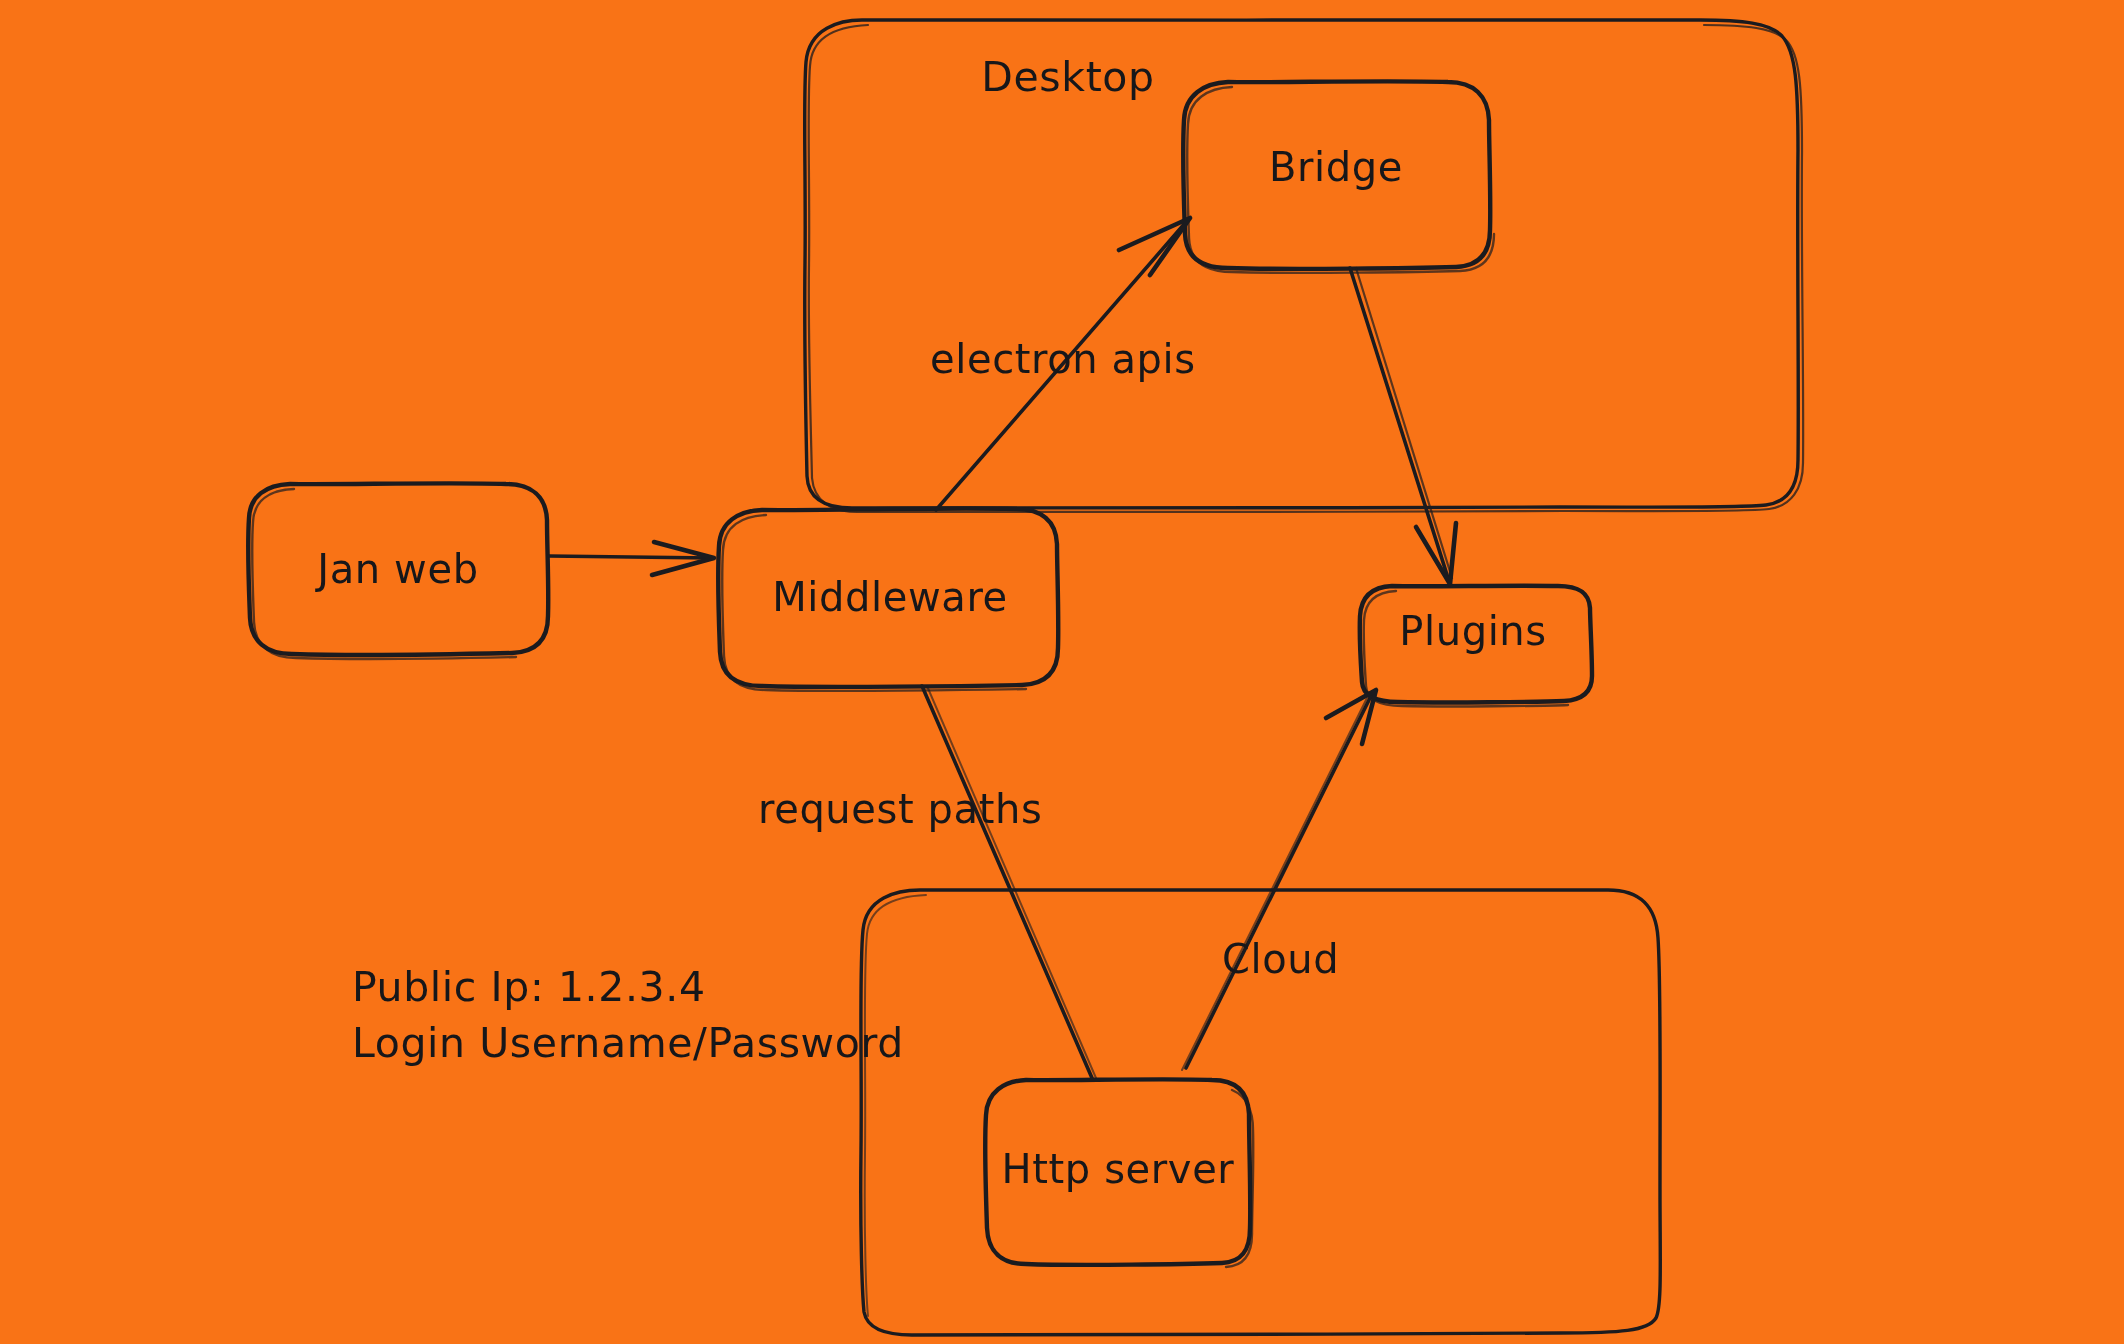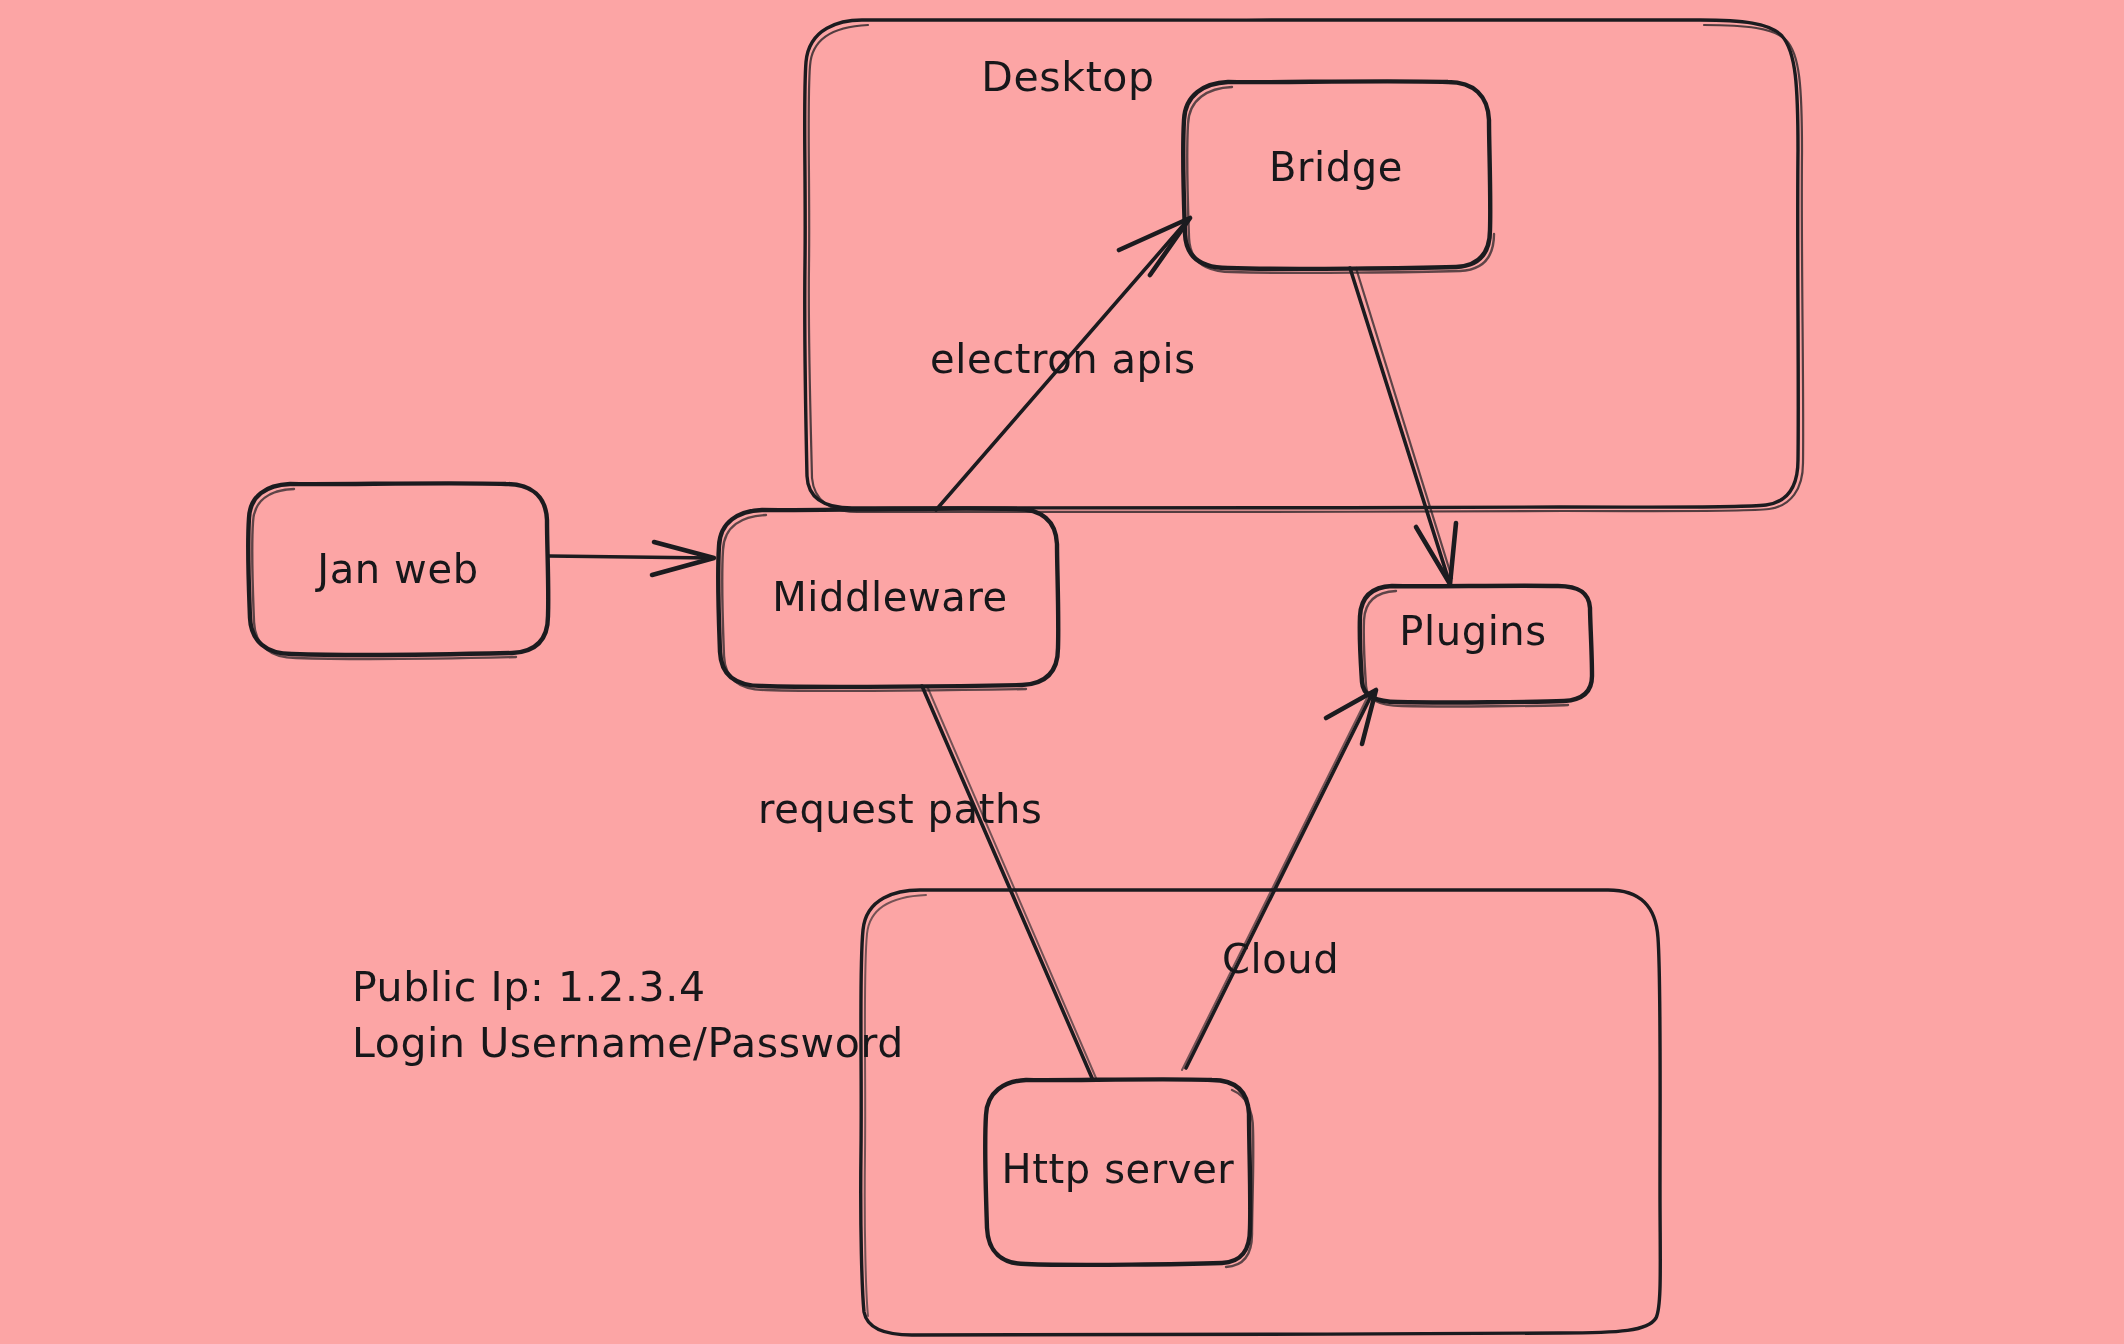--- a/index.html
+++ b/index.html
@@ -11,21 +11,21 @@
   body {
     width: 2124px;
     height: 1344px;
     overflow: hidden;
     font-family: "DejaVu Sans", sans-serif;
   }
   #canvas-root {
     position: relative;
     width: 2124px;
     height: 1344px;
-    background: #fca5a5;
+    background: #f97316;
   }
   svg#diagram {
     position: absolute;
     top: 0;
     left: 0;
     width: 2124px;
     height: 1344px;
     display: block;
   }
   .sketch-shape {

